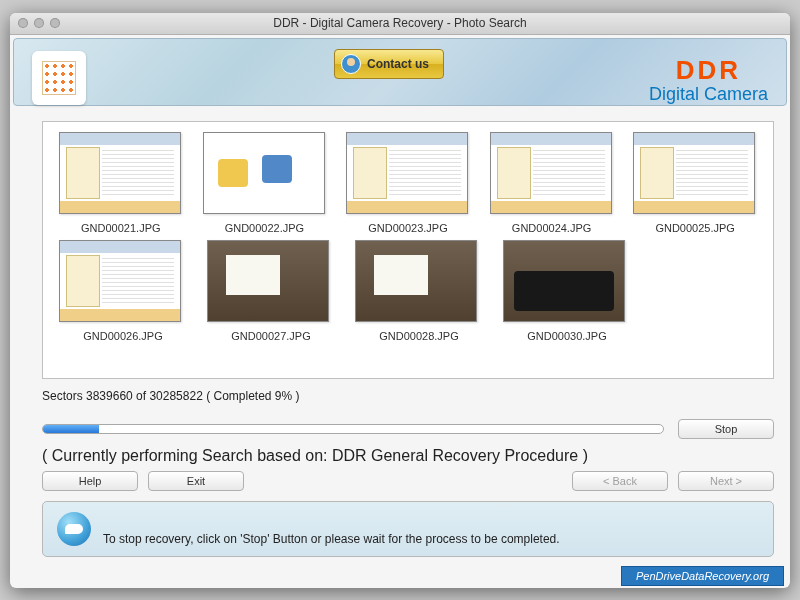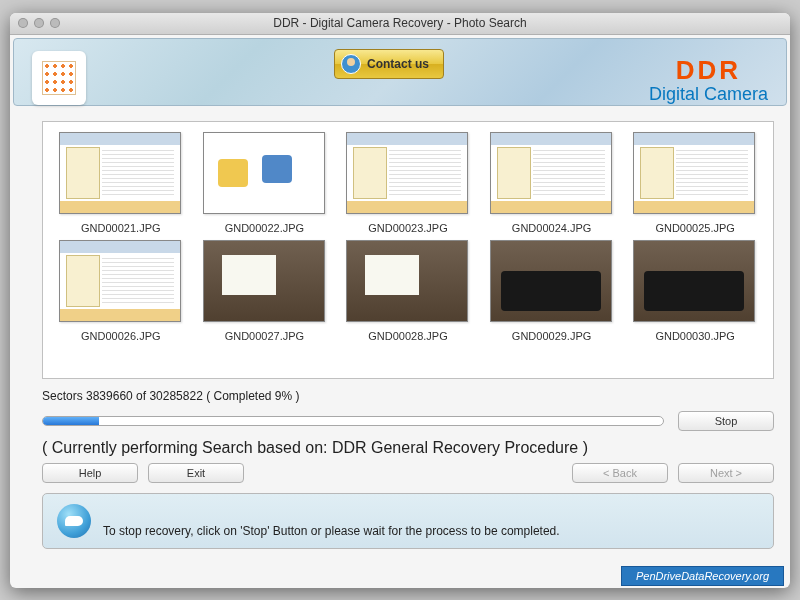--- a/index.html
+++ b/index.html
@@ -196,21 +196,21 @@
 }
 .thumb-label {
   font-size: 11px;
   color: #333;
   margin-top: 8px;
 }
 .progress-section { margin-top: 10px; }
 .progress-text {
   font-size: 12px;
   color: #222;
-  margin-bottom: 8px;
+  margin-bottom: 16px;
 }
 .progress-row {
   display: flex;
   align-items: center;
   gap: 14px;
 }
 .progress-bar {
   flex: 1;
   height: 10px;
   background: #fff;
@@ -349,24 +349,20 @@
         <div class="thumb-item">
           <div class="thumb-img printer photo"></div>
           <div class="thumb-label">GND00027.JPG</div>
         </div>
         <div class="thumb-item">
           <div class="thumb-img printer photo"></div>
           <div class="thumb-label">GND00028.JPG</div>
         </div>
         <div class="thumb-item">
           <div class="thumb-img printer dark"></div>
-          <div class="thumb-label">GND00029.JPG</div>
-        </div>
-        <div class="thumb-item">
-          <div class="thumb-img printer dark"></div>
           <div class="thumb-label">GND00030.JPG</div>
         </div>
       </div>
     </div>
 
     <div class="progress-section">
       <div class="progress-text">Sectors 3839660 of 30285822   ( Completed 9% )</div>
       <div class="progress-row">
         <div class="progress-bar">
           <div class="progress-fill"></div>

